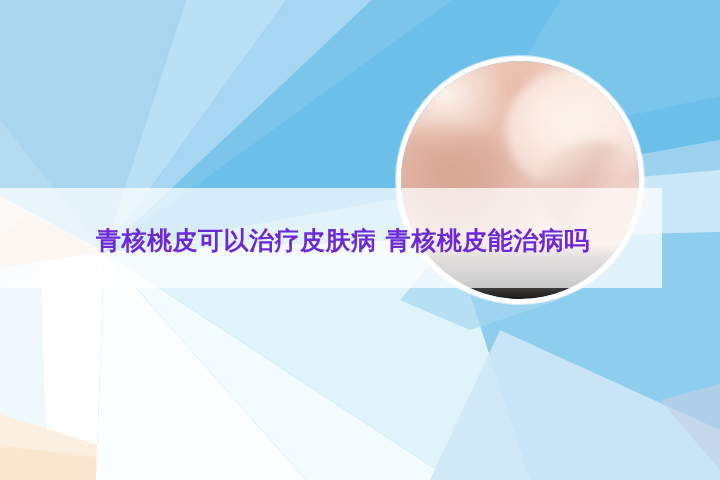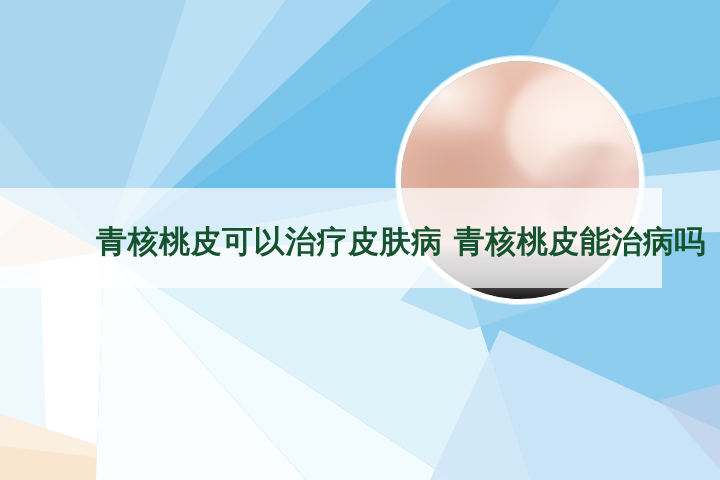--- a/index.html
+++ b/index.html
@@ -126,23 +126,23 @@
   }
 
   
   #title-text {
     position: absolute;
     left: 96px;
     top: 224px;
     width: 560px;
     height: 34px;
     line-height: 34px;
-    font-size: 31px;
+    font-size: 25px;
     font-weight: bold;
-    color: #14532d;
+    color: #6d28d9;
     letter-spacing: 0.5px;
     white-space: nowrap;
     font-family: "DejaVu Sans", "Liberation Sans", sans-serif;
   }
 </style>
 </head>
 <body>
 
 <div id="banner">
 

